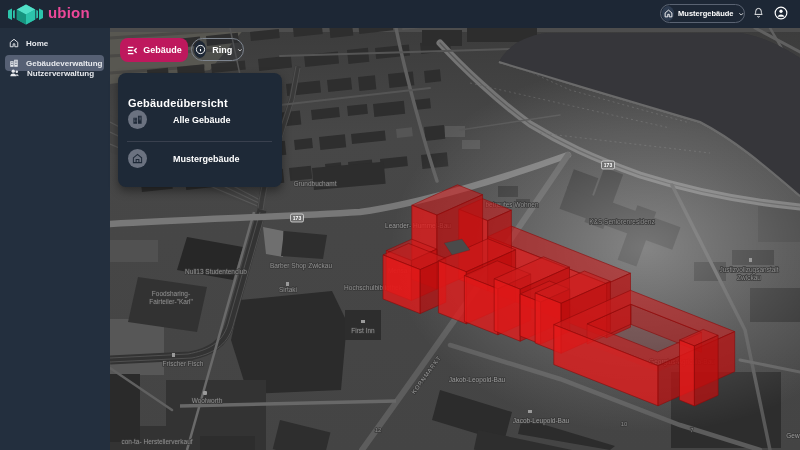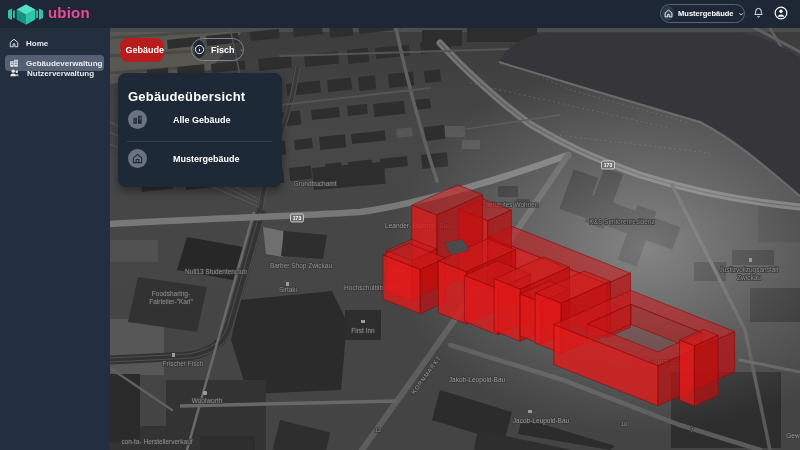--- a/index.html
+++ b/index.html
@@ -5,24 +5,24 @@
 .nav { position:absolute; left:0; top:0; width:800px; height:28px; background:#1d2735; z-index:30; }
 .logo { position:absolute; left:8px; top:3px; }
 .brand { position:absolute; left:48px; top:4px; font-size:15px; font-weight:bold; color:#ec4899; letter-spacing:0.2px; }
 .pill { position:absolute; left:660px; top:4px; width:85px; height:19px; border:1px solid #5a6372; border-radius:10px; display:flex; align-items:center; }
 .pill .circ { width:15px; height:15px; border-radius:50%; background:#2e3c50; margin-left:1px; display:flex; align-items:center; justify-content:center; }
 .pill .txt { color:#fff; font-size:7.5px; font-weight:bold; margin-left:4px; }
 .side { position:absolute; left:0; top:28px; width:110px; height:422px; background:#232f3e; z-index:20; }
 .item { position:absolute; left:5px; width:99px; height:16px; border-radius:4px; display:flex; align-items:center; color:#e8eaee; font-size:8px; font-weight:bold; }
 .item svg { margin-left:4px; margin-right:7px; }
 .map { position:absolute; left:110px; top:28px; width:690px; height:422px; overflow:hidden; }
-.btn { position:absolute; left:120px; top:38px; width:44px; height:24px; background:#b91c1c; border-radius:8px; z-index:25; display:flex; align-items:center; justify-content:center; color:#fff; font-size:9px; font-weight:bold; }
+.btn { position:absolute; left:120px; top:38px; width:68px; height:24px; background:#be185d; border-radius:8px; z-index:25; display:flex; align-items:center; justify-content:center; color:#fff; font-size:9px; font-weight:bold; }
 .info { position:absolute; left:191px; top:38px; width:53px; height:23px; border:1.2px solid #7e858f; border-radius:12px; z-index:25; background:rgba(25,35,50,0.15); display:flex; align-items:center; }
 .panel { position:absolute; left:118px; top:73px; width:164px; height:114px; background:#1e2937; border-radius:8px; z-index:24; box-shadow:0 4px 10px rgba(0,0,0,0.4); }
-.panel h1 { font-size:13px; letter-spacing:-0.2px; color:#fff; margin:16px 0 0 10px; letter-spacing:0.2px; }
+.panel h1 { font-size:11px; letter-spacing:-0.2px; color:#fff; margin:24px 0 0 10px; letter-spacing:0.2px; }
 .prow { position:absolute; left:10px; display:flex; align-items:center; }
 .pcirc { width:19px; height:19px; border-radius:50%; background:#6b7280; display:flex; align-items:center; justify-content:center; }
 .prow span { color:#fff; font-size:9px; font-weight:bold; margin-left:26px; }
 .divider { position:absolute; left:9px; top:68px; width:145px; height:1px; background:#39404e; }
 </style></head>
 <body>
 <div class="map">
 <svg width="690" height="422" viewBox="0 0 690 422" font-family="Liberation Sans, sans-serif">
 <defs>
 <linearGradient id="gbg" x1="0" y1="0" x2="0" y2="1">
@@ -341,21 +341,21 @@
     </svg>
   Gebäude
 </div>
 <div class="info">
   <div style="width:17px;height:17px;border-radius:50%;background:#1d2735;margin-left:2px;display:flex;align-items:center;justify-content:center">
     <svg width="11" height="11" viewBox="0 0 24 24" fill="none" stroke="#fff" stroke-width="2">
         <circle cx="12" cy="12" r="9"></circle>
         <path d="M12 8 v0.5 M12 11 v5" stroke-width="2.4"></path>
       </svg>
   </div>
-  <span style="color:#fff;font-size:9px;font-weight:bold;margin-left:6px">Fisch</span>
+  <span style="color:#fff;font-size:9px;font-weight:bold;margin-left:6px">Ring</span>
   <svg width="8" height="8" viewBox="0 0 24 24" fill="none" stroke="#fff" stroke-width="3" style="margin-left:5px">
       <path d="M5 9 L12 16 L19 9"></path>
     </svg>
 </div>
 <div class="panel">
   <h1>Gebäudeübersicht</h1>
   <div class="prow" style="top:37px">
     <div class="pcirc">
         <svg width="11" height="11" viewBox="0 0 24 24" fill="#1e2937">
           <path d="M3 21 V8 H11 V21 Z M13 21 V4 H21 V21 Z"></path>

